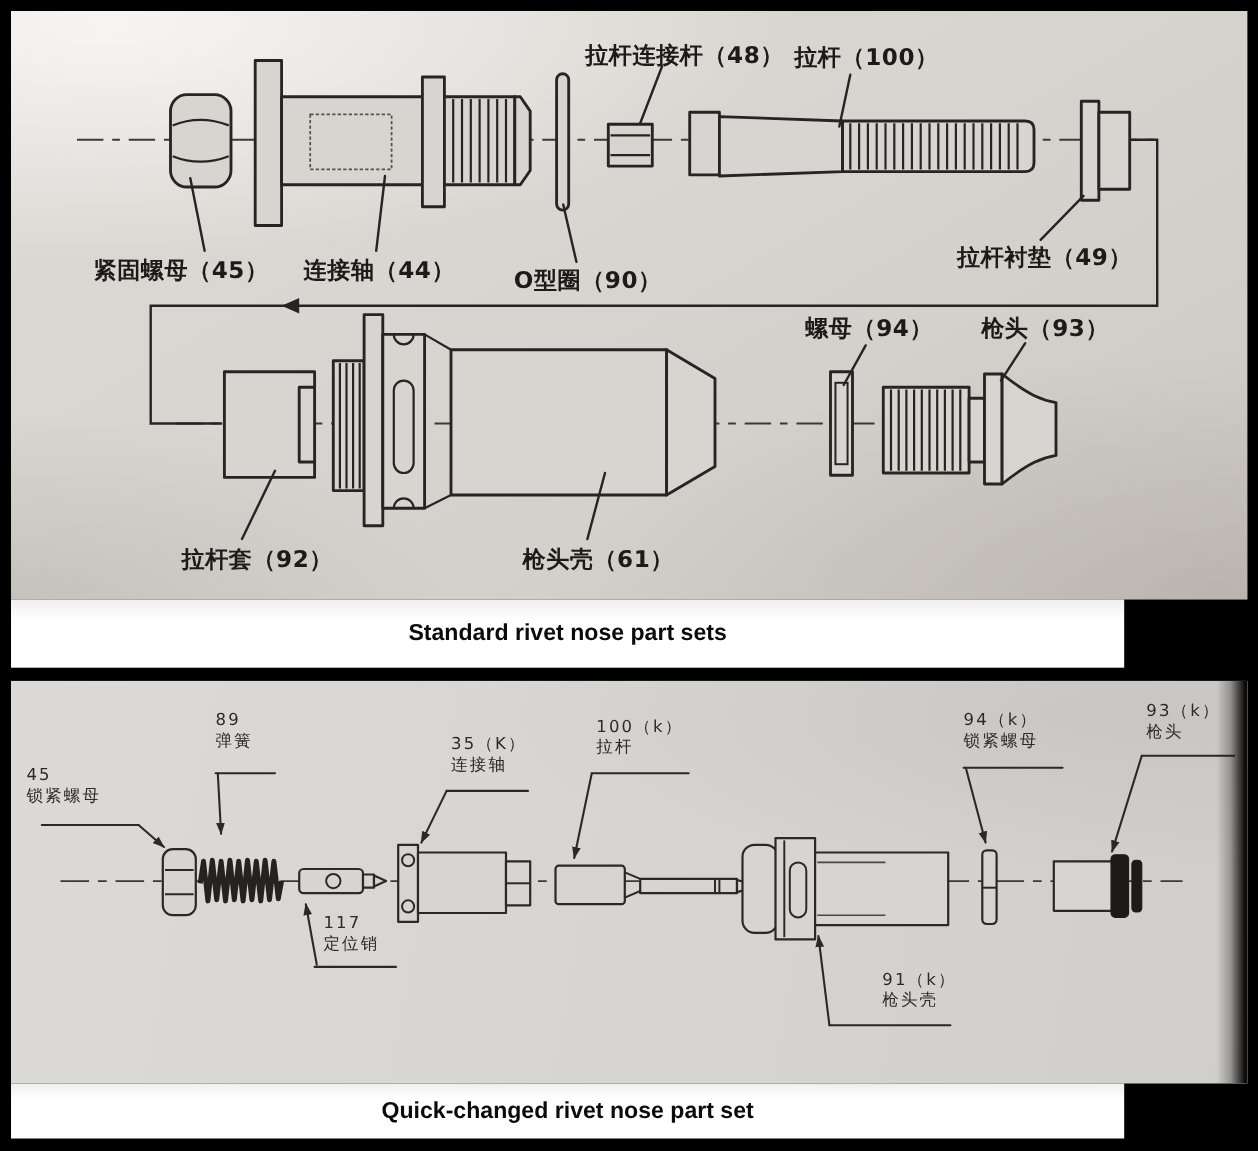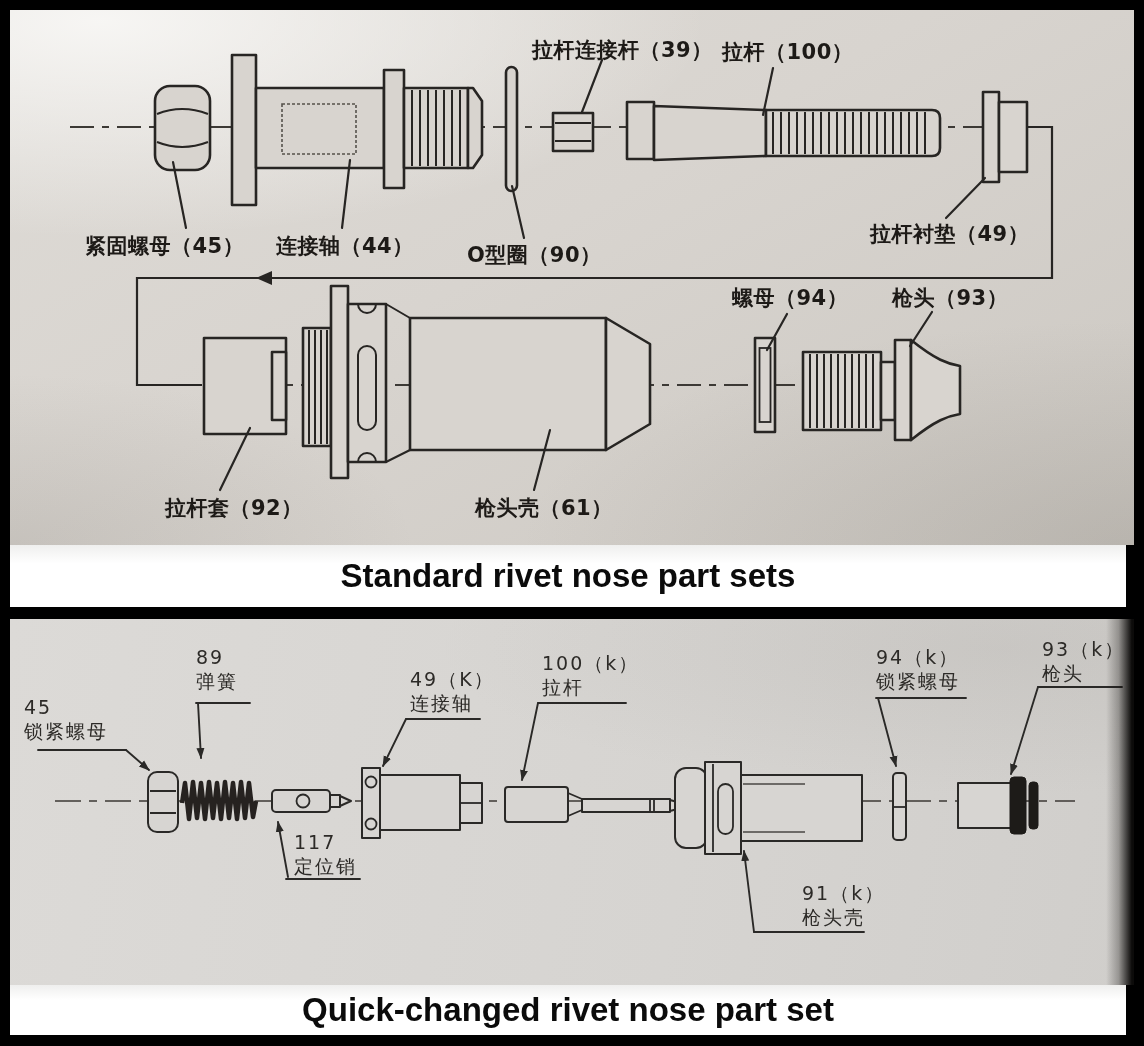--- a/index.html
+++ b/index.html
@@ -20,33 +20,33 @@
     top:619px;height:366px;
     background:
       radial-gradient(100% 80% at 88% 8%, rgba(150,146,140,.16) 0%, rgba(150,146,140,0) 50%),
       linear-gradient(100deg,#dcdad7 0%,#d6d4d1 60%,#d0cecb 100%);
   }
   .shade-right{
     position:absolute;right:0;top:0;width:28px;height:100%;
     background:linear-gradient(to right, rgba(10,9,8,0) 0%, rgba(20,18,16,.3) 45%, #0c0b0a 92%);
   }
   .caption{
-    position:absolute;left:10px;width:1116px;background:linear-gradient(#efefee,#ffffff 30%);
+    position:absolute;left:10px;width:1012px;background:linear-gradient(#efefee,#ffffff 30%);
     display:flex;align-items:center;justify-content:center;
-    font-family:"Liberation Sans",sans-serif;font-weight:bold;font-size:33px;color:#0b0b0b;
+    font-family:"Liberation Sans",sans-serif;font-weight:bold;font-size:21px;color:#0b0b0b;
   }
   .caption-top{top:545px;height:62px;}
   .caption-bottom{top:985px;height:50px;text-align:right;}
   svg{position:absolute;left:0;top:0;}
   .tlabel{
     position:absolute;font-size:21px;font-weight:bold;color:#1d1a17;
     white-space:nowrap;letter-spacing:.5px;
   }
   .blabel{
-    position:absolute;font-size:19px;color:#2c2a27;line-height:1.28;
+    position:absolute;font-size:15px;color:#2c2a27;line-height:1.28;
     white-space:nowrap;letter-spacing:2px;
   }
   .blabel span{display:block;}
 </style>
 </head>
 <body>
 
 <div class="photo photo-top">
   <svg width="1124" height="535" viewBox="0 0 1124 535">
 
@@ -111,21 +111,21 @@
       <path d="M592,50 L572,102"></path>
       <path d="M763,58 L753,105"></path>
       <path d="M975,168 L936,208"></path>
       <path d="M757,340 L777,304"></path>
       <path d="M900,336 L922,302"></path>
       <path d="M240,418 L210,480"></path>
       <path d="M540,420 L524,480"></path>
     </g>
   </svg>
 
-  <div class="tlabel" style="left:522px;top:26px">拉杆连接杆（39）</div>
+  <div class="tlabel" style="left:522px;top:26px">拉杆连接杆（48）</div>
   <div class="tlabel" style="left:712px;top:28px">拉杆（100）</div>
   <div class="tlabel" style="left:75px;top:222px">紧固螺母（45）</div>
   <div class="tlabel" style="left:266px;top:222px">连接轴（44）</div>
   <div class="tlabel" style="left:457px;top:231px">O型圈（90）</div>
   <div class="tlabel" style="left:860px;top:210px">拉杆衬垫（49）</div>
   <div class="tlabel" style="left:722px;top:274px">螺母（94）</div>
   <div class="tlabel" style="left:882px;top:274px">枪头（93）</div>
   <div class="tlabel" style="left:155px;top:484px">拉杆套（92）</div>
   <div class="tlabel" style="left:465px;top:484px">枪头壳（61）</div>
 </div>
@@ -204,21 +204,21 @@
   </div>
   <div class="blabel" style="left:186px;top:26px">
     <span>89</span>
     <span>弹簧</span>
   </div>
   <div class="blabel" style="left:284px;top:211px">
     <span>117</span>
     <span>定位销</span>
   </div>
   <div class="blabel" style="left:400px;top:48px">
-    <span>49（K）</span>
+    <span>35（K）</span>
     <span>连接轴</span>
   </div>
   <div class="blabel" style="left:532px;top:32px">
     <span>100（k）</span>
     <span>拉杆</span>
   </div>
   <div class="blabel" style="left:792px;top:262px">
     <span>91（k）</span>
     <span>枪头壳</span>
   </div>

